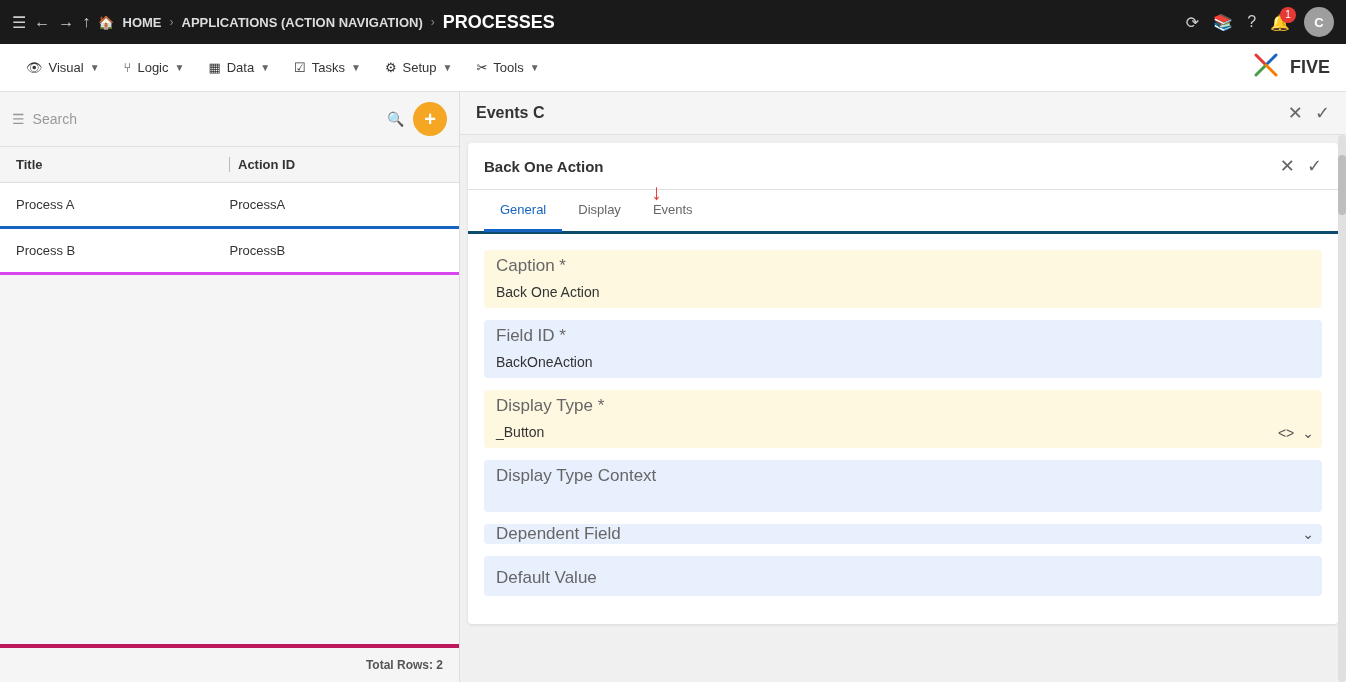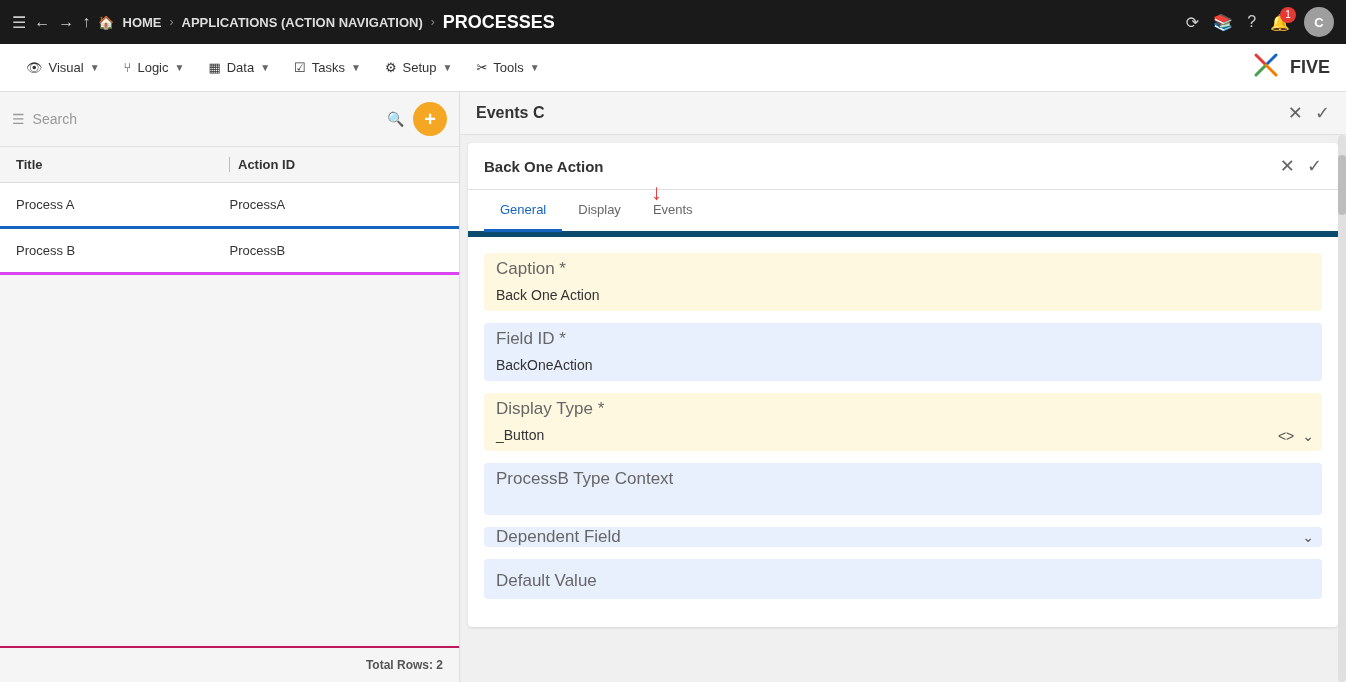--- a/index.html
+++ b/index.html
@@ -146,21 +146,21 @@
       background: white;
     }
     .sidebar-row .col-title { flex: 1; color: #333; font-size: 13px; }
     .sidebar-row .col-action { flex: 1; color: #333; font-size: 13px; }
     .sidebar-footer {
       padding: 10px 16px;
       color: #555;
       font-size: 12px;
       text-align: right;
       background: #f5f5f5;
-      border-top: 2px solid #be185d;
+      border-top: 4px solid #be185d;
       font-weight: 600;
     }
     .selected-row {
       border-bottom: 3px solid #1565c0 !important;
     }
 
     
     .right-panel {
       flex: 1;
       display: flex;
@@ -199,21 +199,21 @@
       align-items: center;
       justify-content: space-between;
       border-bottom: 1px solid #e0e0e0;
     }
     .sub-panel-title { font-size: 15px; font-weight: 600; color: #333; }
 
     
     .tabs {
       display: flex;
       padding: 0 16px;
-      border-bottom: 6px solid #0c4a6e;
+      border-bottom: 3px solid #0c4a6e;
       position: relative;
     }
     .tab {
       padding: 12px 16px;
       font-size: 13px;
       cursor: pointer;
       color: #666;
       border-bottom: 3px solid transparent;
       margin-bottom: -1px;
       font-weight: 500;
@@ -443,21 +443,21 @@
               <div class="field-input">_Button</div>
               <div class="field-icons">
                 <span style="font-size:14px;color:#555;">&lt;&gt;</span>
                 <span style="font-size:14px;color:#555;">⌄</span>
               </div>
             </div>
           </div>
 
           <div class="form-field field-bg-blue">
             <div class="field-label">
-              <span>ProcessB Type Context</span>
+              <span>Display Type Context</span>
             </div>
             <div class="field-input" style="min-height:24px;"></div>
           </div>
 
           <div class="form-field field-bg-blue">
             <div class="field-with-icons">
               <div class="field-label" style="padding:0 12px;">
                 <span>Dependent Field</span>
               </div>
               <div class="field-icons">

